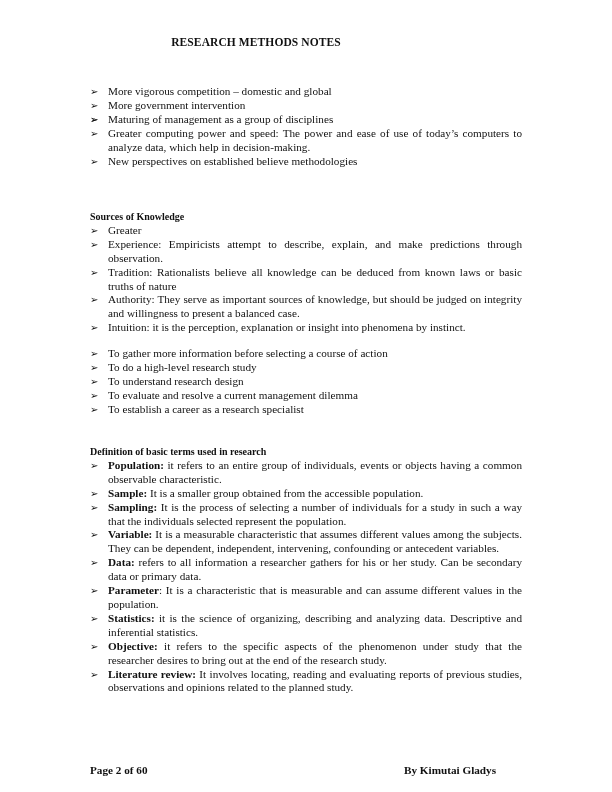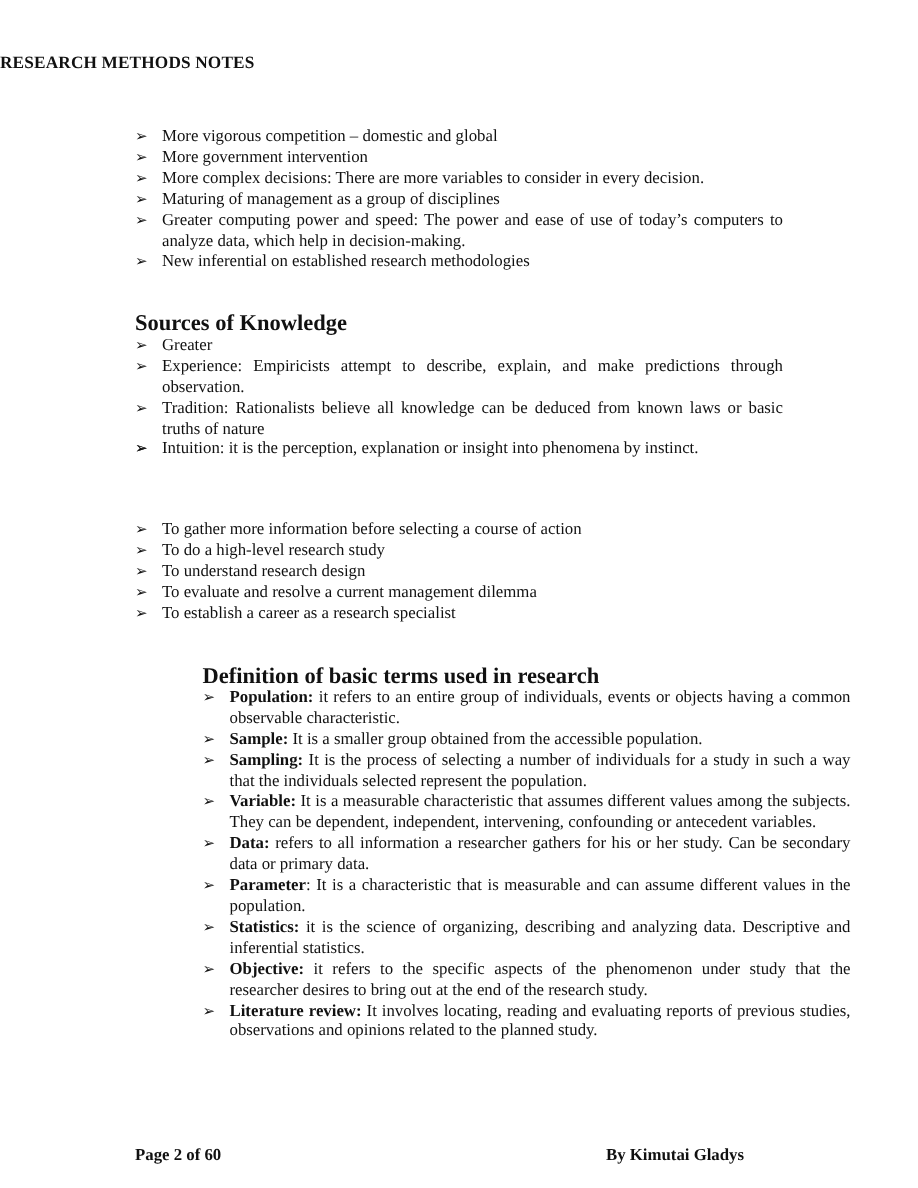--- a/index.html
+++ b/index.html
@@ -1,65 +1,65 @@
 <!DOCTYPE html>
 <html><head>
 <meta charset="utf-8">
 <style>
   html, body { margin: 0; padding: 0; background: #ffffff; }
   body { width: 612px; height: 792px; position: relative; overflow: hidden;
          font-family: "Liberation Serif", "DejaVu Serif", serif; color: #111; }
-  .title { position: absolute; top: 36px; left: 0; width: 488px; text-align: left;
+  .title { position: absolute; top: 36px; left: 12px; width: 488px; text-align: center;
            font-weight: bold; font-size: 11.5px; letter-spacing: 0.1px; }
   .section { position: absolute; left: 90px; width: 432px; font-size: 11.2px; line-height: 13.9px; }
-  .heading { font-weight: bold; font-size: 15px; }
+  .heading { font-weight: bold; font-size: 10px; }
   ul { list-style: none; margin: 0; padding: 0; }
   li { position: relative; padding-left: 18px; text-align: justify; }
   li .bullet { position: absolute; left: 0; top: 0; font-size: 10px; }
   li .term { font-weight: bold; }
   .footer { position: absolute; top: 764px; font-weight: bold; font-size: 11.2px; }
 </style>
 </head>
 <body>
 
 <div class="title">RESEARCH METHODS NOTES</div>
 
 <div class="section" style="top:85px;">
   <ul>
     <li><span class="bullet">➢</span><span>More vigorous competition – domestic and global</span></li>
     <li><span class="bullet">➢</span><span>More government intervention</span></li>
-    <li><span class="bullet">➢</span><span>More complex decisions: There are more variables to consider in every decision.</span></li>
+    <li><span class="bullet">➢</span></li>
     <li><span class="bullet">➢</span><span>Maturing of management as a group of disciplines</span></li>
     <li><span class="bullet">➢</span><span>Greater computing power and speed: The power and ease of use of today’s computers to analyze data, which help in decision-making.</span></li>
-    <li><span class="bullet">➢</span><span>New inferential on established research methodologies</span></li>
+    <li><span class="bullet">➢</span><span>New perspectives on established believe methodologies</span></li>
   </ul>
 </div>
 
 <div class="section" style="top:210px;">
   <div class="heading">Sources of Knowledge</div>
   <ul>
     <li><span class="bullet">➢</span><span>Greater</span></li>
     <li><span class="bullet">➢</span><span>Experience: Empiricists attempt to describe, explain, and make predictions through observation.</span></li>
     <li><span class="bullet">➢</span><span>Tradition: Rationalists believe all knowledge can be deduced from known laws or basic truths of nature</span></li>
-    <li><span class="bullet">➢</span></li>
+    <li><span class="bullet">➢</span><span>Authority: They serve as important sources of knowledge, but should be judged on integrity and willingness to present a balanced case.</span></li>
     <li><span class="bullet">➢</span><span>Intuition: it is the perception, explanation or insight into phenomena by instinct.</span></li>
   </ul>
 </div>
 
 <div class="section" style="top:347px;">
   <ul>
     <li><span class="bullet">➢</span><span>To gather more information before selecting a course of action</span></li>
     <li><span class="bullet">➢</span><span>To do a high-level research study</span></li>
     <li><span class="bullet">➢</span><span>To understand research design</span></li>
     <li><span class="bullet">➢</span><span>To evaluate and resolve a current management dilemma</span></li>
     <li><span class="bullet">➢</span><span>To establish a career as a research specialist</span></li>
   </ul>
 </div>
 
-<div class="section" style="top:445px;margin-left:45px;">
+<div class="section" style="top:445px;">
   <div class="heading">Definition of basic terms used in research</div>
   <ul>
     <li><span class="bullet">➢</span><span class="term">Population:</span><span> it refers to an entire group of individuals, events or objects having a common observable characteristic.</span></li>
     <li><span class="bullet">➢</span><span class="term">Sample:</span><span> It is a smaller group obtained from the accessible population.</span></li>
     <li><span class="bullet">➢</span><span class="term">Sampling:</span><span>  It is the process of selecting a number of individuals for a study in such a way that the individuals selected represent the population.</span></li>
     <li><span class="bullet">➢</span><span class="term">Variable:</span><span> It is a measurable characteristic that assumes different values among the subjects. They can be dependent, independent, intervening, confounding or antecedent variables.</span></li>
     <li><span class="bullet">➢</span><span class="term">Data:</span><span> refers to all information a researcher gathers for his or her study. Can be secondary data or primary data.</span></li>
     <li><span class="bullet">➢</span><span class="term">Parameter</span><span>: It is a characteristic that is measurable and can assume different values in the population.</span></li>
     <li><span class="bullet">➢</span><span class="term">Statistics:</span><span> it is the science of organizing, describing and analyzing data. Descriptive and inferential statistics.</span></li>
     <li><span class="bullet">➢</span><span class="term">Objective:</span><span>  it refers to the specific aspects of the phenomenon under study that the researcher desires to bring out at the end of the research study.</span></li>

